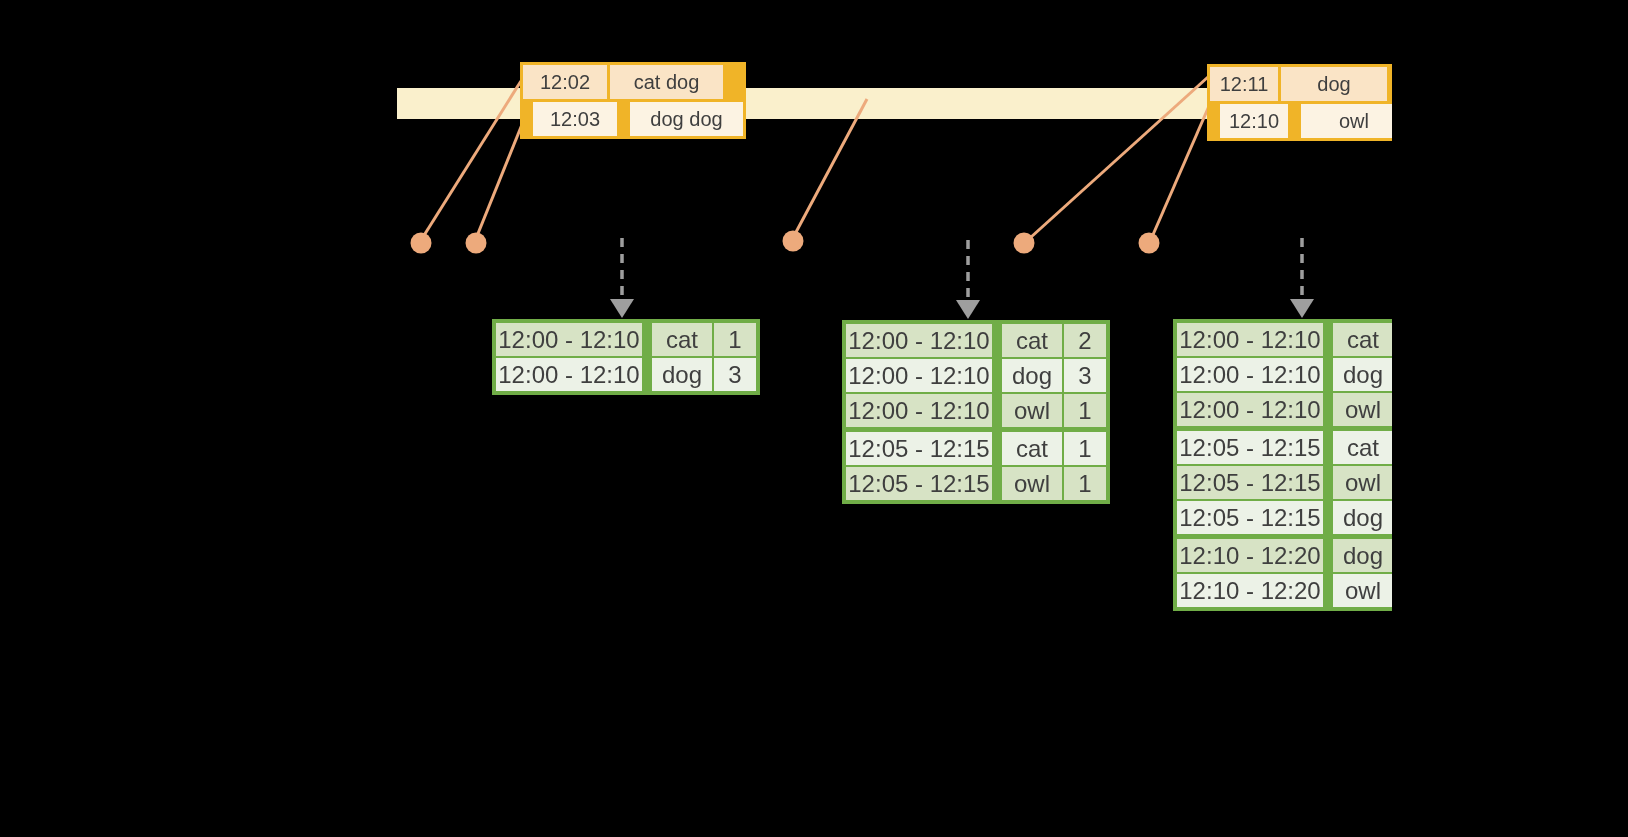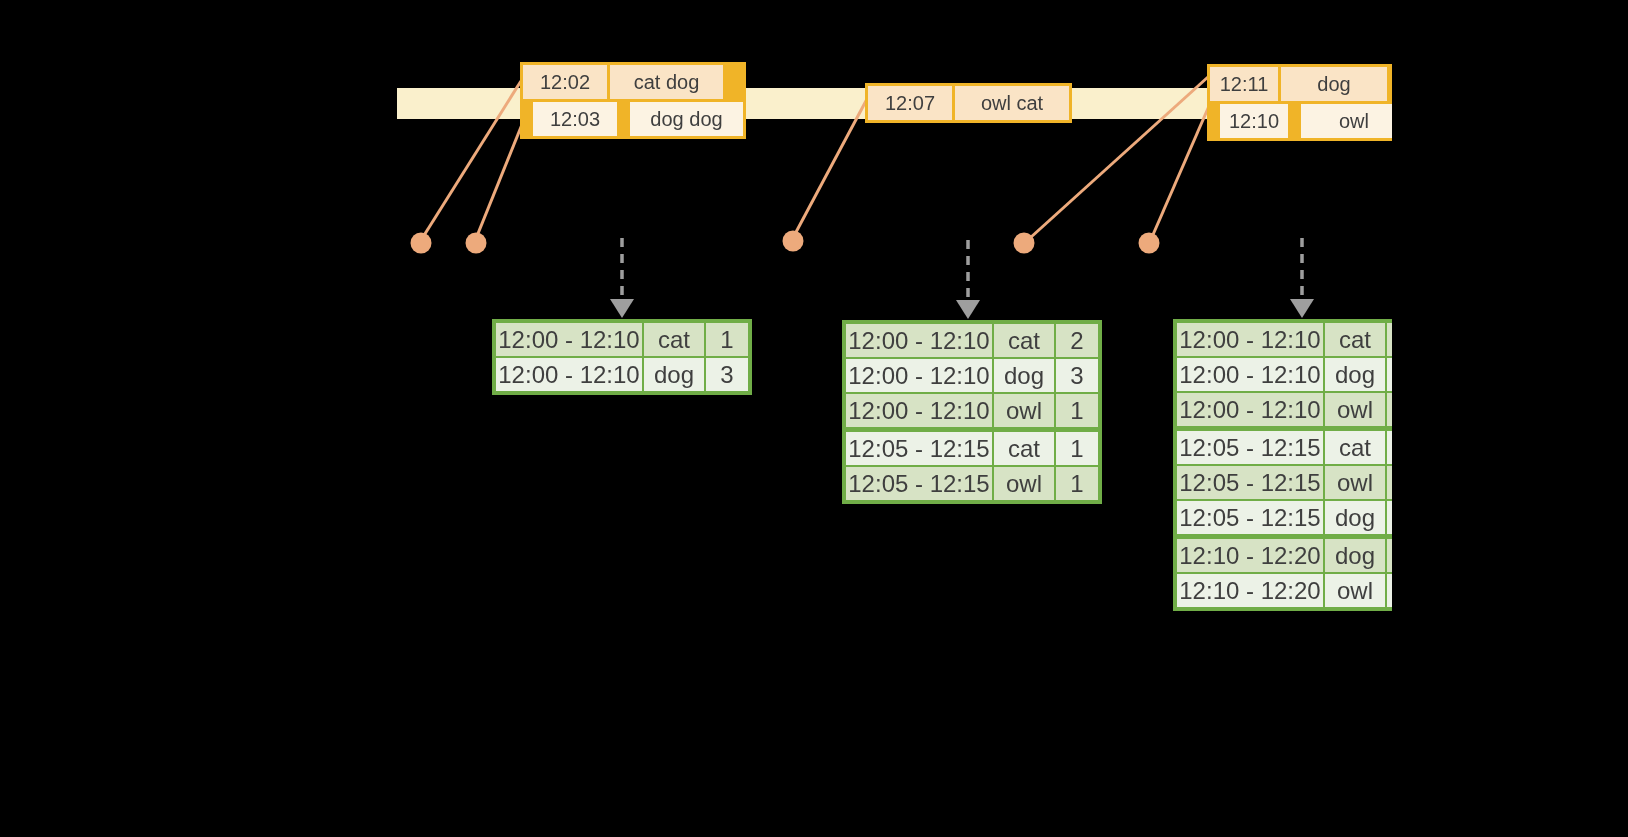--- a/index.html
+++ b/index.html
@@ -25,21 +25,21 @@
 
   
   .result-table{position:absolute;display:flex;flex-direction:column;gap:2px;
                 padding:4px;background:var(--table-border);}
   .t-row{display:flex;gap:2px;background:var(--table-border);}
   .t-row.new-group{margin-top:3px;}
   .t-row .cell{display:flex;align-items:center;justify-content:center;
                height:33px;font-size:24px;background:var(--table-row-odd);}
   .t-row.alt .cell{background:var(--table-row-even);}
   .t-row .c-window{width:146px;}
-  .t-row .c-word{width:60px;}
+  .t-row .c-word{width:60px;margin-left:8px;}
   .t-row .c-count{width:42px;}
 </style>
 </head>
 <body>
 
 <div class="canvas">
 
   <svg class="gfx" viewBox="0 0 1628 837" xmlns="http://www.w3.org/2000/svg">
 
     <polygon points="397,88 1425,88 1425,80 1455,103.5 1425,129 1425,119 397,119" fill="var(--timeline-fill)"></polygon>
@@ -80,27 +80,20 @@
         <div class="cell e-time">12:02</div>
         <div class="cell e-words">cat dog</div>
       </div>
 
       <div class="event-row alt">
         <div class="cell e-time">12:03</div>
         <div class="cell e-words">dog dog</div>
       </div>
     </div>
 
-  <div class="event-box" style="left:865px;top:83px;--tw:84px;--ww:114px">
-
-      <div class="event-row">
-        <div class="cell e-time">12:07</div>
-        <div class="cell e-words">owl cat</div>
-      </div>
-    </div>
 
   <div class="event-box" style="left:1207px;top:64px;--tw:68px;--ww:106px">
 
       <div class="event-row">
         <div class="cell e-time">12:11</div>
         <div class="cell e-words">dog</div>
       </div>
 
       <div class="event-row alt">
         <div class="cell e-time">12:10</div>

